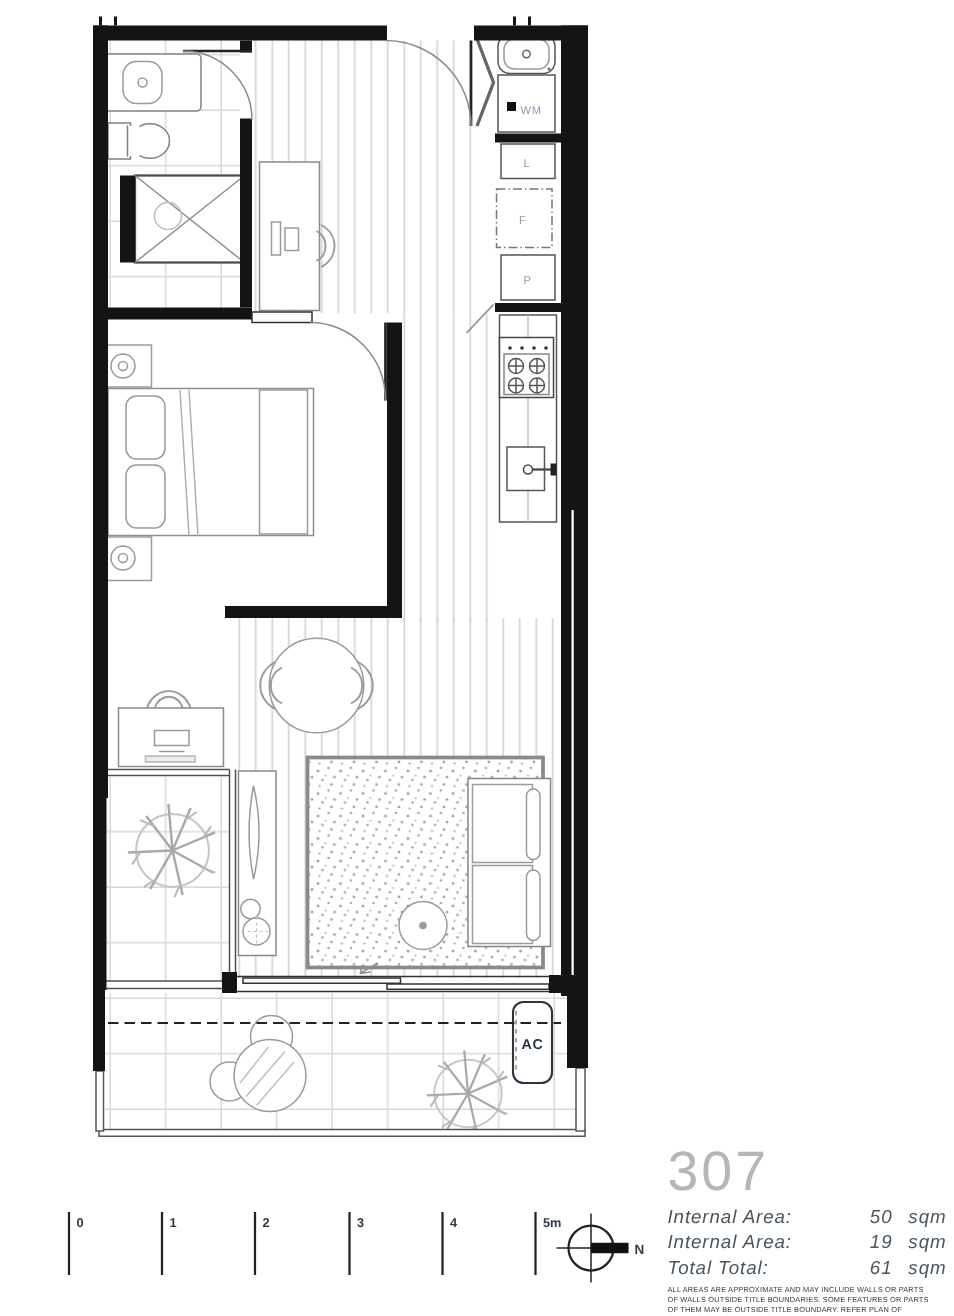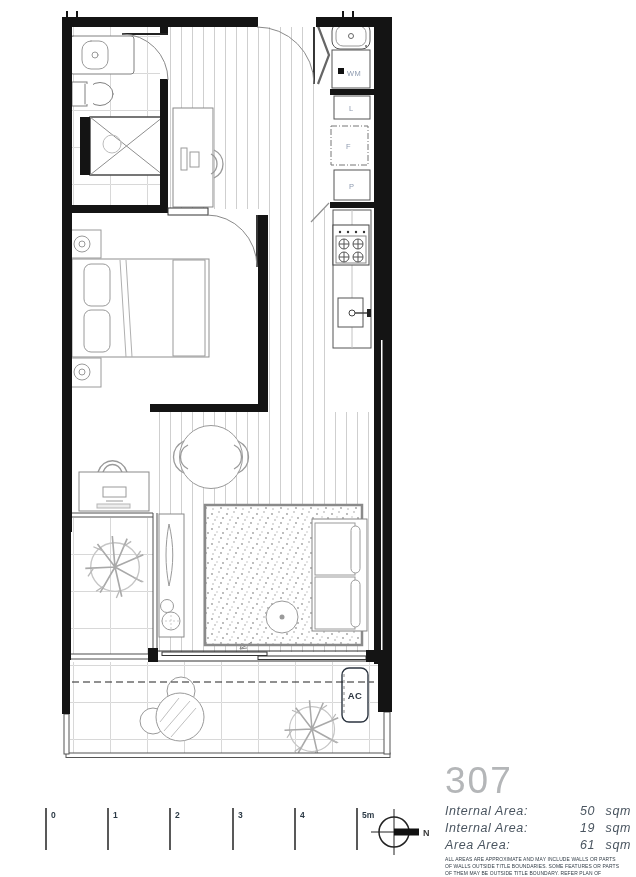--- a/index.html
+++ b/index.html
@@ -316,21 +316,21 @@
       <span class="area-label">Internal Area:</span>
       <span class="area-value">50</span>
       <span class="area-unit">sqm</span>
     </div>
     <div class="area-row">
       <span class="area-label">Internal Area:</span>
       <span class="area-value">19</span>
       <span class="area-unit">sqm</span>
     </div>
     <div class="area-row">
-      <span class="area-label">Area Area:</span>
+      <span class="area-label">Total Total:</span>
       <span class="area-value">61</span>
       <span class="area-unit">sqm</span>
     </div>
   </div>
   <div class="disclaimer">ALL AREAS ARE APPROXIMATE AND MAY INCLUDE WALLS OR PARTS OF WALLS OUTSIDE TITLE BOUNDARIES. SOME FEATURES OR PARTS OF THEM MAY BE OUTSIDE TITLE BOUNDARY. REFER PLAN OF SUBDIVISION FOR TITLE BOUNDARIES</div>
 </div>
 
 </div>
 
 </body></html>

